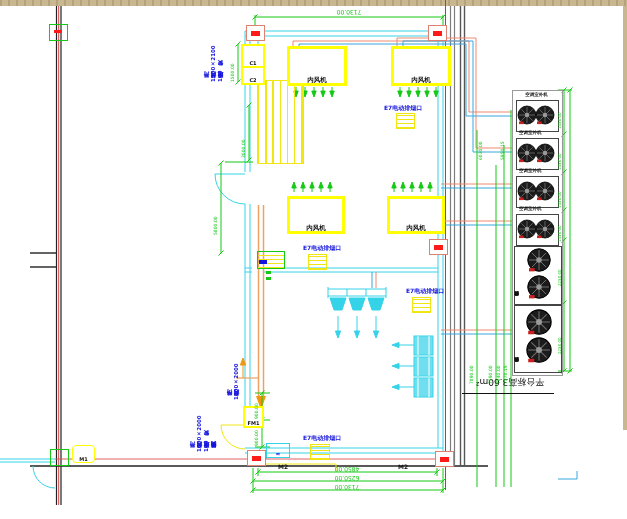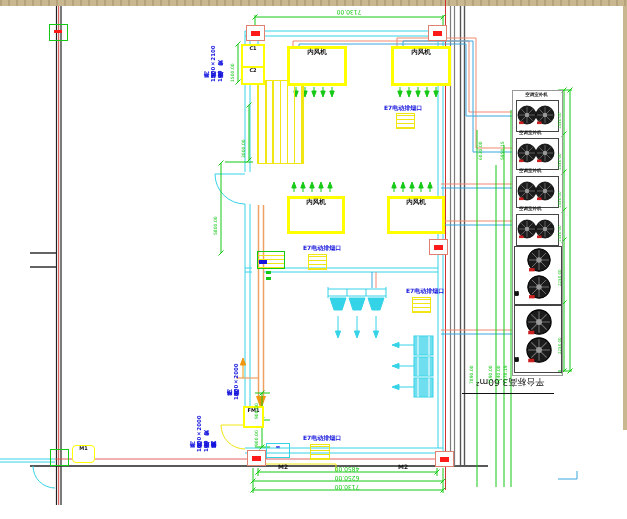--- a/index.html
+++ b/index.html
@@ -6,21 +6,21 @@
   #canvas{position:relative;width:627px;height:519px;background:#fff;overflow:hidden;
           font-family:"DejaVu Sans",sans-serif;}
   .abs{position:absolute;}
   .txt{position:absolute;white-space:nowrap;line-height:1;}
   .c-green{color:#15c915;}
   .c-blue{color:#1414dd;font-weight:bold;}
   .c-black{color:#111;}
   .flip{transform:rotate(180deg);}
   .vtxt{writing-mode:vertical-rl;transform:rotate(180deg);}
   .vnote{writing-mode:vertical-rl;transform:rotate(180deg);line-height:7px;}
-  .center{display:flex;align-items:flex-start;justify-content:center;text-align:center;}
+  .center{display:flex;align-items:flex-end;justify-content:center;text-align:center;}
   .ybox{border:2px solid #ffff00;background:#fff;}
   .hatchH{border:1px solid #f0e614;background:repeating-linear-gradient(0deg,#f0e614 0 1.5px,transparent 1.5px 4px);}
   .stripeV{border:1px solid #f0e614;background:repeating-linear-gradient(90deg,#f0e614 0 1.5px,transparent 1.5px 7.2px);}
   .redmark{border:1px solid #e08070;background:#fff;display:flex;align-items:center;justify-content:center;}
   .redmark .glyph{width:9px;height:5px;background:#ff1a1a;}
   svg{position:absolute;left:0;top:0;}
 </style>
 </head>
 <body>
 

